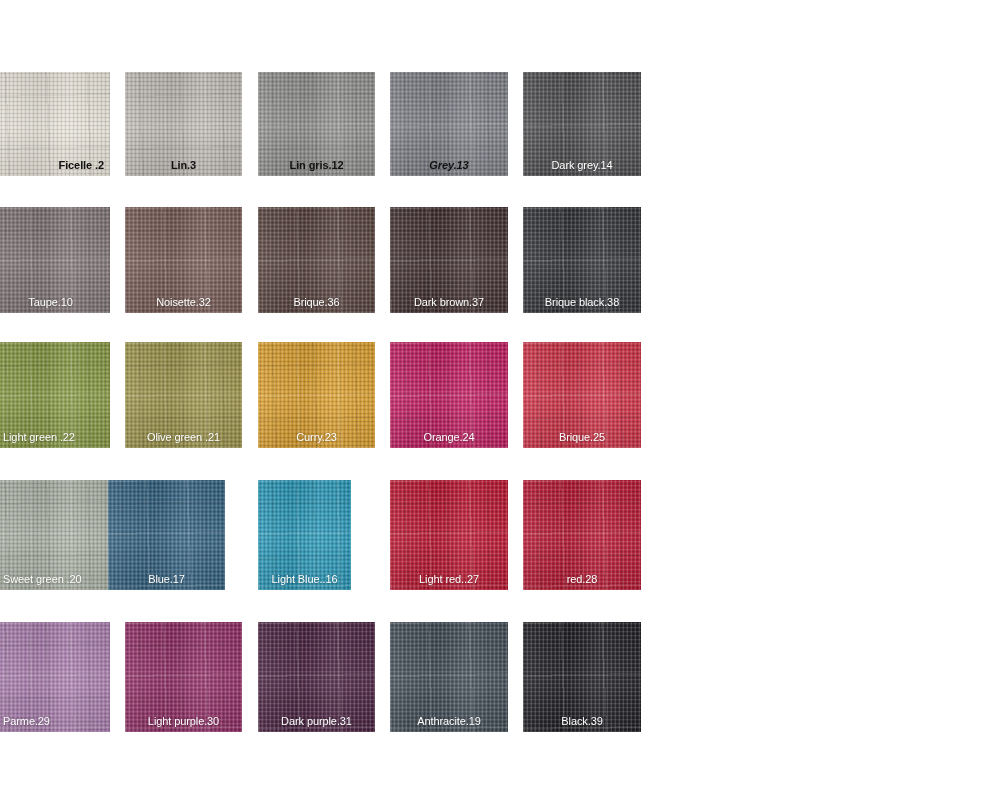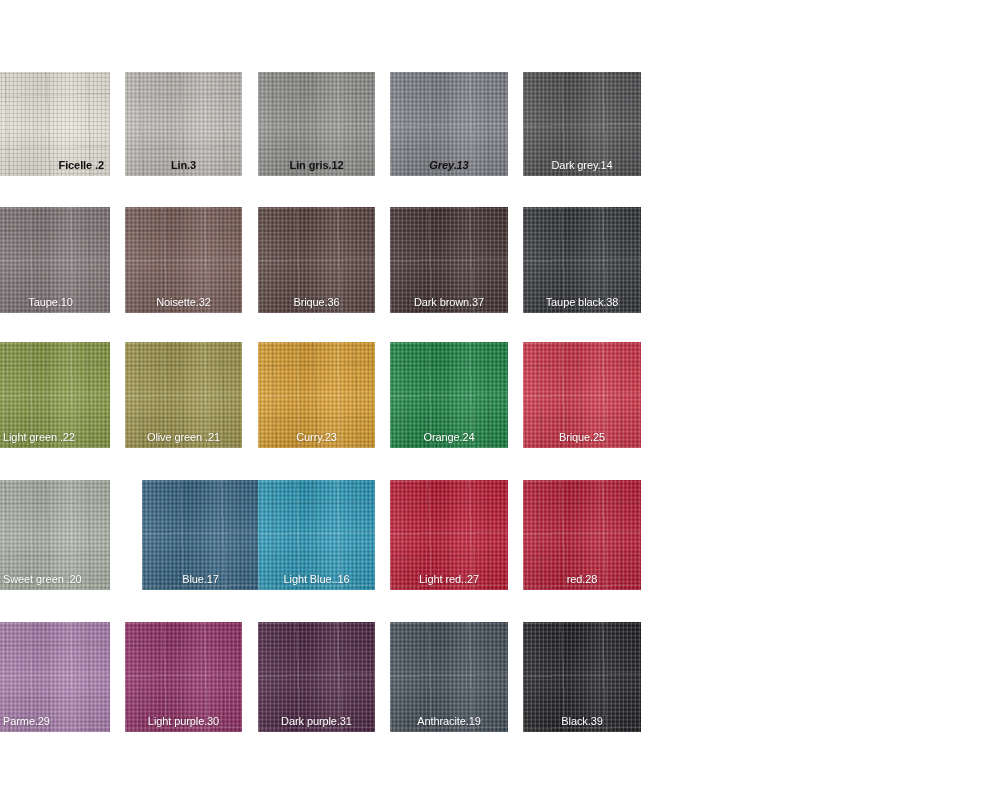--- a/index.html
+++ b/index.html
@@ -106,58 +106,58 @@
       <div class="label light center">Brique.36</div>
     </div>
     <div class="swatch" style="left: 390px; top: 207px; width: 118px; height: 106px; background: rgb(62, 44, 45); padding-left: 16px;">
       <div class="tex"></div>
       <div class="tex2"></div>
       <div class="label light center">Dark brown.37</div>
     </div>
     <div class="swatch" style="left: 523px; top: 207px; width: 118px; height: 106px; background: rgb(46, 48, 52);">
       <div class="tex"></div>
       <div class="tex2"></div>
-      <div class="label light center">Taupe black.38</div>
+      <div class="label light center">Brique black.38</div>
     </div>
     <div class="swatch" style="left: -9px; top: 342px; width: 119px; height: 106px; background: rgb(132, 150, 63);">
       <div class="tex"></div>
       <div class="tex2"></div>
       <div class="label light" style="right: auto; left: 12px;">Light green .22</div>
     </div>
     <div class="swatch" style="left: 125px; top: 342px; width: 117px; height: 106px; background: rgb(154, 145, 71);">
       <div class="tex"></div>
       <div class="tex2"></div>
       <div class="label light center">Olive green .21</div>
     </div>
     <div class="swatch" style="left: 258px; top: 342px; width: 117px; height: 106px; background: rgb(216, 155, 40);">
       <div class="tex"></div>
       <div class="tex2"></div>
       <div class="label light center">Curry.23</div>
     </div>
-    <div class="swatch" style="left: 390px; top: 342px; width: 118px; height: 106px; background: #15803d;">
+    <div class="swatch" style="left: 390px; top: 342px; width: 118px; height: 106px; background: #be185d;">
       <div class="tex"></div>
       <div class="tex2"></div>
       <div class="label light center">Orange.24</div>
     </div>
     <div class="swatch" style="left: 523px; top: 342px; width: 118px; height: 106px; background: rgb(204, 46, 66);">
       <div class="tex"></div>
       <div class="tex2"></div>
       <div class="label light center">Brique.25</div>
     </div>
     <div class="swatch" style="left: -9px; top: 480px; width: 119px; height: 110px; background: rgb(169, 176, 163);">
       <div class="tex"></div>
       <div class="tex2"></div>
       <div class="label light" style="right: auto; left: 12px;">Sweet green .20</div>
     </div>
-    <div class="swatch" style="left: 142px; top: 480px; width: 117px; height: 110px; background: rgb(47, 95, 126);">
+    <div class="swatch" style="left: 108px; top: 480px; width: 117px; height: 110px; background: rgb(47, 95, 126);">
       <div class="tex"></div>
       <div class="tex2"></div>
       <div class="label light center">Blue.17</div>
     </div>
-    <div class="swatch" style="left: 258px; top: 480px; width: 117px; height: 110px; background: rgb(35, 148, 181); padding-left: 28px;">
+    <div class="swatch" style="left: 258px; top: 480px; width: 93px; height: 110px; background: rgb(35, 148, 181); padding-left: 28px;">
       <div class="tex"></div>
       <div class="tex2"></div>
       <div class="label light center">Light Blue..16</div>
     </div>
     <div class="swatch" style="left: 390px; top: 480px; width: 118px; height: 110px; background: rgb(185, 18, 44);">
       <div class="tex"></div>
       <div class="tex2"></div>
       <div class="label light center">Light red..27</div>
     </div>
     <div class="swatch" style="left: 523px; top: 480px; width: 118px; height: 110px; background: rgb(181, 21, 47);">

